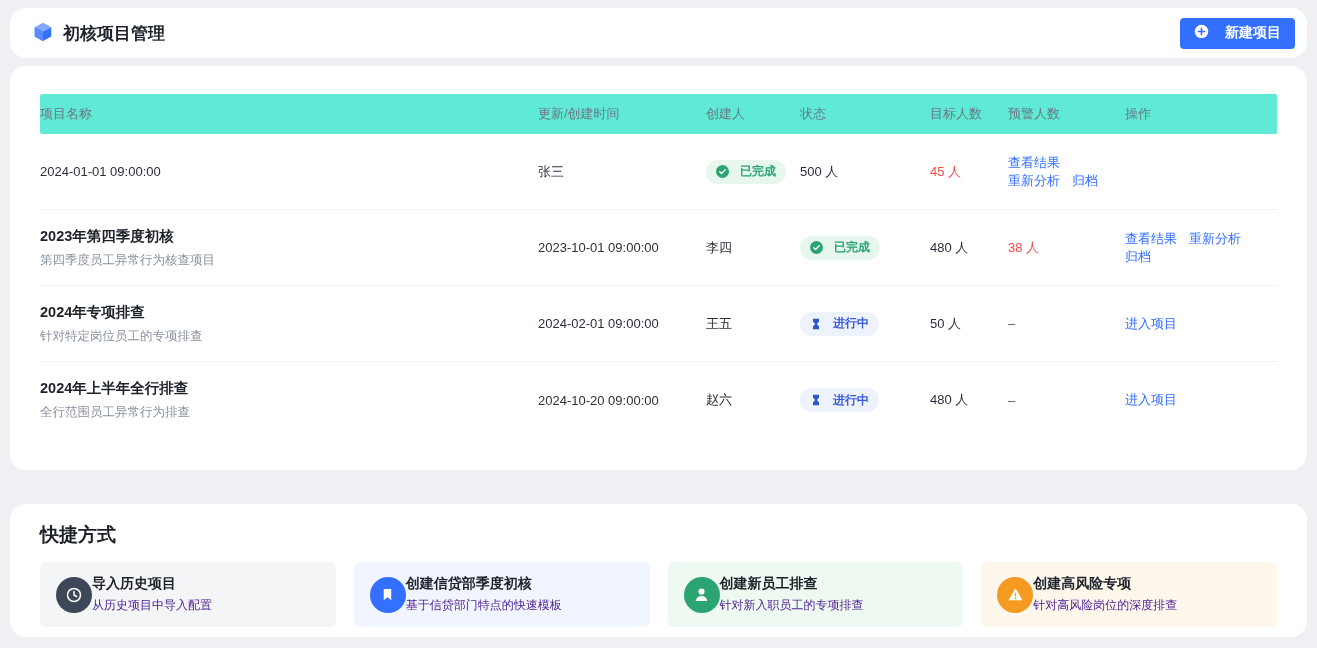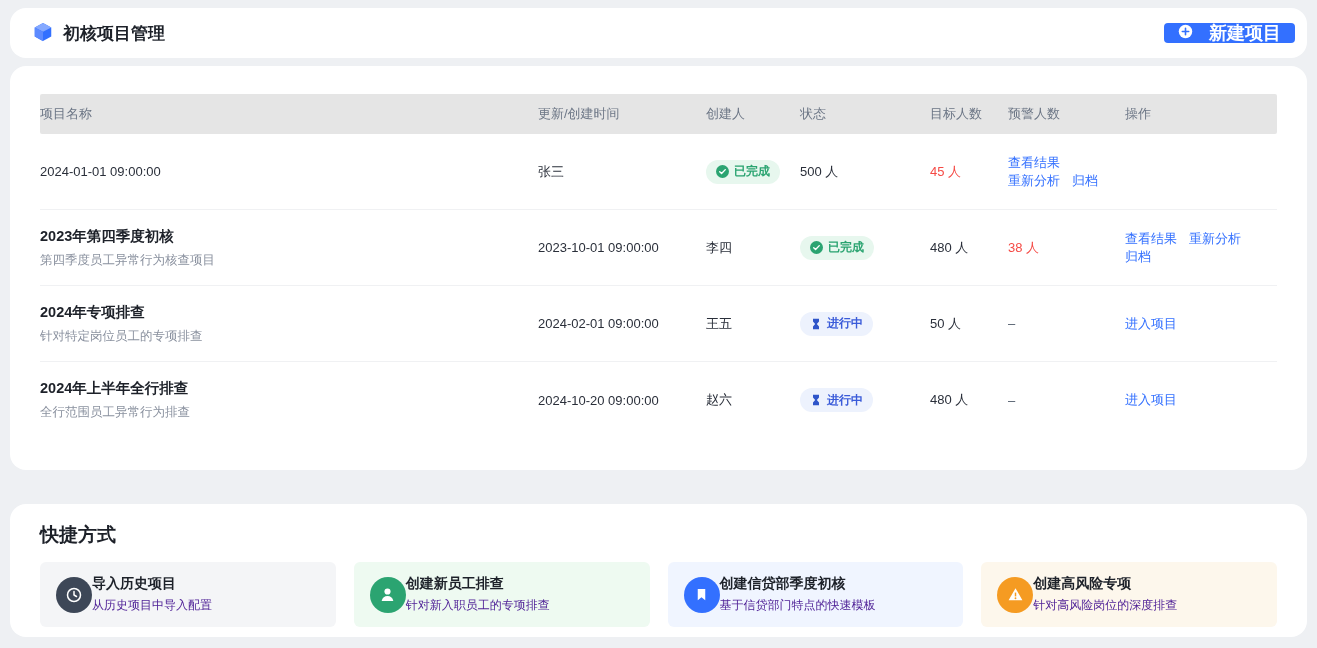--- a/index.html
+++ b/index.html
@@ -3,41 +3,41 @@
 <meta charset="utf-8">
 <style>
   *{box-sizing:border-box;margin:0;padding:0}
   html,body{width:1317px;height:648px;overflow:hidden}
   body{background:#eef0f3;font-family:"Liberation Sans","DejaVu Sans",sans-serif;color:#1f2329;font-size:14px}
   .card{background:#fff;border-radius:16px;margin-left:10px;margin-right:10px}
   
   .header-card{margin-top:8px;height:50px;display:flex;align-items:center;justify-content:space-between;padding:0 12px 0 22px}
   .title-wrap{display:flex;align-items:center;gap:9px}
   .page-title{font-size:17px;font-weight:bold;color:#1d2129}
-  .btn-primary{background:#3370ff;color:#fff;border:none;border-radius:4px;height:20px;padding:0 14px;font-size:18px;display:inline-flex;align-items:center;gap:16px;cursor:pointer;font-family:inherit;font-weight:bold}
+  .btn-primary{background:#3370ff;color:#fff;border:none;border-radius:4px;height:31px;padding:0 14px;font-size:14px;display:inline-flex;align-items:center;gap:16px;cursor:pointer;font-family:inherit;font-weight:bold}
   
   .main-card{margin-top:8px;padding:14px 30px 0;height:404px}
   .toolbar{display:flex;align-items:center}
   .search-box{width:228px;height:32px;border:1px solid #dde0e6;border-radius:4px;display:flex;align-items:center;padding:0 10px;background:#fff}
   .search-box input{border:none;outline:none;flex:1;font-size:13px;color:#333;font-family:inherit;min-width:0}
   .search-box input::placeholder{color:#b9bec8}
   .seg{margin-left:8px;background:#f2f3f5;border-radius:4px;display:flex;height:32px;align-items:center}
   .seg-item{padding:0 20px;height:32px;line-height:32px;font-size:13px;color:#4e5969;border-radius:4px;cursor:pointer;white-space:nowrap}
   .seg-item[data-active="true"]{background:#3370ff;color:#fff;font-weight:bold}
   .total{margin-left:auto;color:#4e5969;font-size:13px}
   
   .table{margin-top:14px}
   .thead,.trow{display:grid;grid-template-columns:498px 168px 94px 130px 78px 117px 1fr;align-items:center}
-  .thead{background:#e5e5e5;height:40px;color:#6b7585;font-size:13px;border-radius:2px}
+  .thead{background:#5eead4;height:40px;color:#6b7585;font-size:13px;border-radius:2px}
   .thead>div{padding-right:6px}
   .trow{height:76px;border-bottom:1px solid #f0f1f3;font-size:13px;color:#2a2f3a}
   .trow:last-child{border-bottom:none}
   .pname{font-size:14.5px;font-weight:bold;color:#1d2129;margin-bottom:6px}
   .pdesc{font-size:12.5px;color:#8a919f}
-  .badge{display:inline-flex;align-items:center;gap:5px;height:24px;padding:0 10px;border-radius:12px;font-size:12px;font-weight:bold}
+  .badge{display:inline-flex;align-items:center;gap:11px;height:24px;padding:0 10px;border-radius:12px;font-size:12px;font-weight:bold}
   .badge[data-status="done"]{background:#e7f7ee;color:#2ba471}
   .badge[data-status="progress"]{background:#edf2fd;color:#3a5bd9}
   .bicon{display:inline-flex;align-items:center}
   .warn[data-warn="high"]{color:#f54a45}
   .warn[data-warn="none"]{color:#4e5969}
   .alink{color:#3370ff;text-decoration:none;margin-right:12px;cursor:pointer;white-space:nowrap}
   .alink:last-child{margin-right:0}
   
   .shortcut-card{margin-top:34px;padding:18px 30px 20px;height:133px}
   .sc-title{font-size:19px;font-weight:bold;color:#1d2129;margin-bottom:14px}
@@ -203,42 +203,42 @@
             <circle cx="9" cy="9" r="6.5"></circle>
             <path d="M9 5.5V9l2.5 1.5" stroke-linecap="round" stroke-linejoin="round"></path>
           </svg>
       </span>
       <span>
         <div class="sc-name">导入历史项目</div>
         <div class="sc-desc">从历史项目中导入配置</div>
       </span>
     </div>
 
+    <div class="sc-item sc-blue">
+      <span class="sc-icon ic-blue">
+        <svg width="15" height="15" viewBox="0 0 16 16">
+            <path fill="#fff" d="M4 2h8v12l-4-3-4 3z"></path>
+          </svg>
+      </span>
+      <span>
+        <div class="sc-name">创建信贷部季度初核</div>
+        <div class="sc-desc">基于信贷部门特点的快速模板</div>
+      </span>
+    </div>
+
     <div class="sc-item sc-green">
       <span class="sc-icon ic-green">
         <svg width="17" height="17" viewBox="0 0 16 16" fill="#fff">
             <circle cx="8" cy="5.2" r="2.9"></circle>
             <path d="M2.5 14c.6-3 2.8-4.5 5.5-4.5s4.9 1.5 5.5 4.5z"></path>
           </svg>
       </span>
       <span>
         <div class="sc-name">创建新员工排查</div>
         <div class="sc-desc">针对新入职员工的专项排查</div>
-      </span>
-    </div>
-
-    <div class="sc-item sc-blue">
-      <span class="sc-icon ic-blue">
-        <svg width="15" height="15" viewBox="0 0 16 16">
-            <path fill="#fff" d="M4 2h8v12l-4-3-4 3z"></path>
-          </svg>
-      </span>
-      <span>
-        <div class="sc-name">创建信贷部季度初核</div>
-        <div class="sc-desc">基于信贷部门特点的快速模板</div>
       </span>
     </div>
 
     <div class="sc-item sc-orange">
       <span class="sc-icon ic-orange">
         <svg width="17" height="17" viewBox="0 0 16 16">
             <path fill="#fff" d="M8 2l6.5 11.5h-13z"></path>
             <rect x="7.3" y="6.2" width="1.4" height="3.6" fill="#f59b22"></rect>
             <circle cx="8" cy="11.5" r="0.9" fill="#f59b22"></circle>
           </svg>

